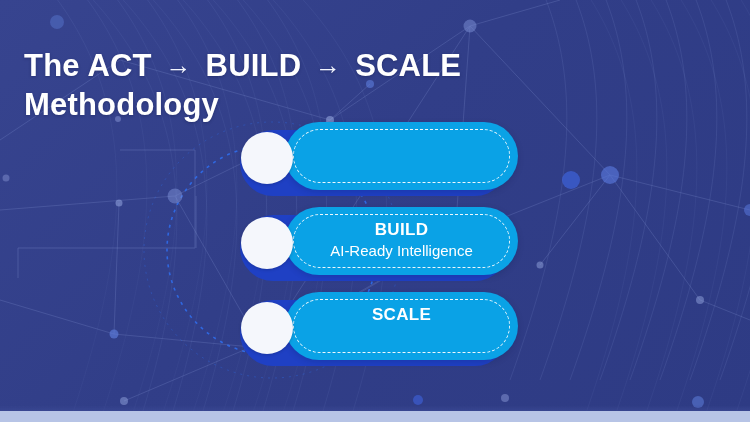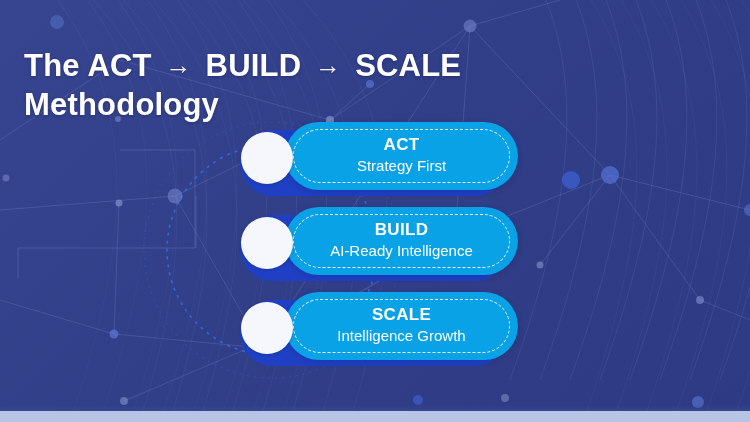--- a/index.html
+++ b/index.html
@@ -261,24 +261,20 @@
     <span>SCALE</span>
     <span>Methodology</span>
   </h1>
 
   <div class="steps">
 
     <div class="step">
       <div class="step-backing"></div>
       <div class="step-pill">
         <div class="step-dash"></div>
-        <div class="step-text">
-          <div class="step-title">ACT</div>
-          <div class="step-sub">Strategy First</div>
-        </div>
       </div>
       <div class="step-circle"></div>
     </div>
 
     <div class="step">
       <div class="step-backing"></div>
       <div class="step-pill">
         <div class="step-dash"></div>
         <div class="step-text">
           <div class="step-title">BUILD</div>
@@ -287,20 +283,19 @@
       </div>
       <div class="step-circle"></div>
     </div>
 
     <div class="step">
       <div class="step-backing"></div>
       <div class="step-pill">
         <div class="step-dash"></div>
         <div class="step-text">
           <div class="step-title">SCALE</div>
-          <div class="step-sub">Intelligence Growth</div>
         </div>
       </div>
       <div class="step-circle"></div>
     </div>
 
   </div>
 </div>
 
 </body></html>

